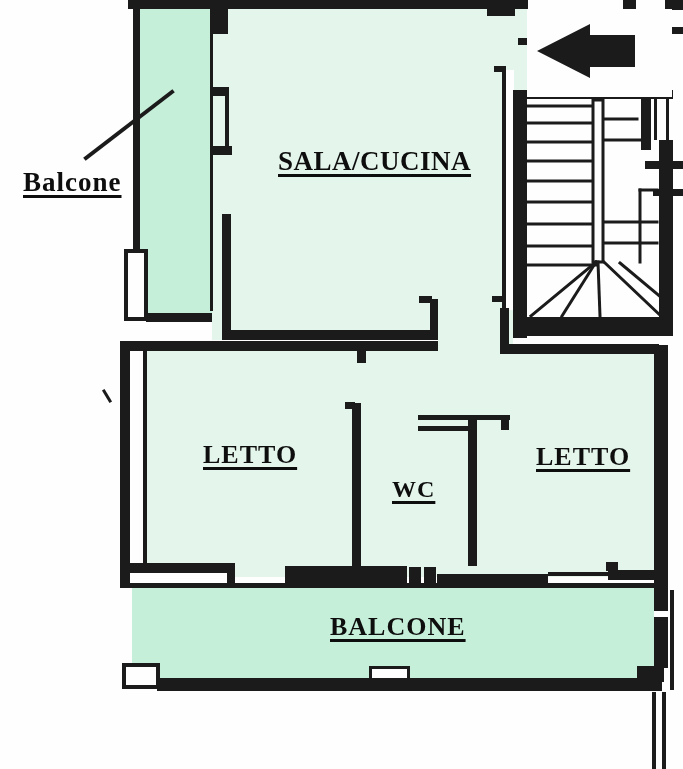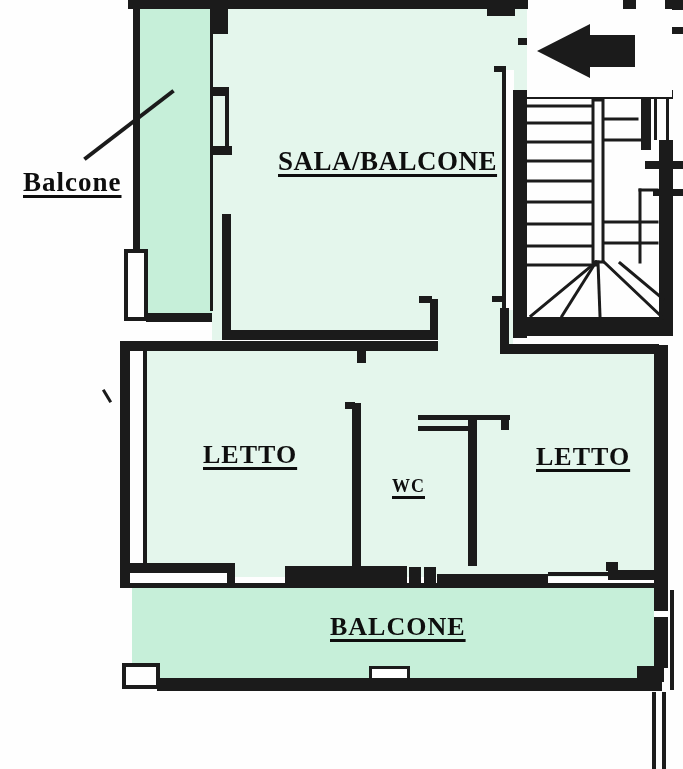--- a/index.html
+++ b/index.html
@@ -134,19 +134,19 @@
       <line class="ln" x1="598" y1="262" x2="600" y2="316"></line>
       <line class="ln" x1="604" y1="262" x2="663" y2="318"></line>
       <line class="ln" x1="620" y1="263" x2="663" y2="299"></line>
     </g>
     <line class="ln lnw" x1="86" y1="158" x2="172" y2="92"></line>
     <line class="ln" x1="104" y1="391" x2="110" y2="401"></line>
     <polygon class="solid" points="537,51 590,24 590,35 635,35 635,67 590,67 590,78"></polygon>
   </svg>
 
   <div class="label" style="left:23px;top:167px;font-size:27px;">Balcone</div>
-  <div class="label" style="left:278px;top:146px;font-size:27px;letter-spacing:0.5px;">SALA/BALCONE</div>
+  <div class="label" style="left:278px;top:146px;font-size:27px;letter-spacing:0.5px;">SALA/CUCINA</div>
   <div class="label" style="left:203px;top:440px;font-size:26px;">LETTO</div>
-  <div class="label" style="left:392px;top:476px;font-size:18px;">WC</div>
+  <div class="label" style="left:392px;top:476px;font-size:24px;">WC</div>
   <div class="label" style="left:536px;top:442px;font-size:26px;">LETTO</div>
   <div class="label" style="left:330px;top:612px;font-size:26px;">BALCONE</div>
 
 </div>
 
 </body></html>

